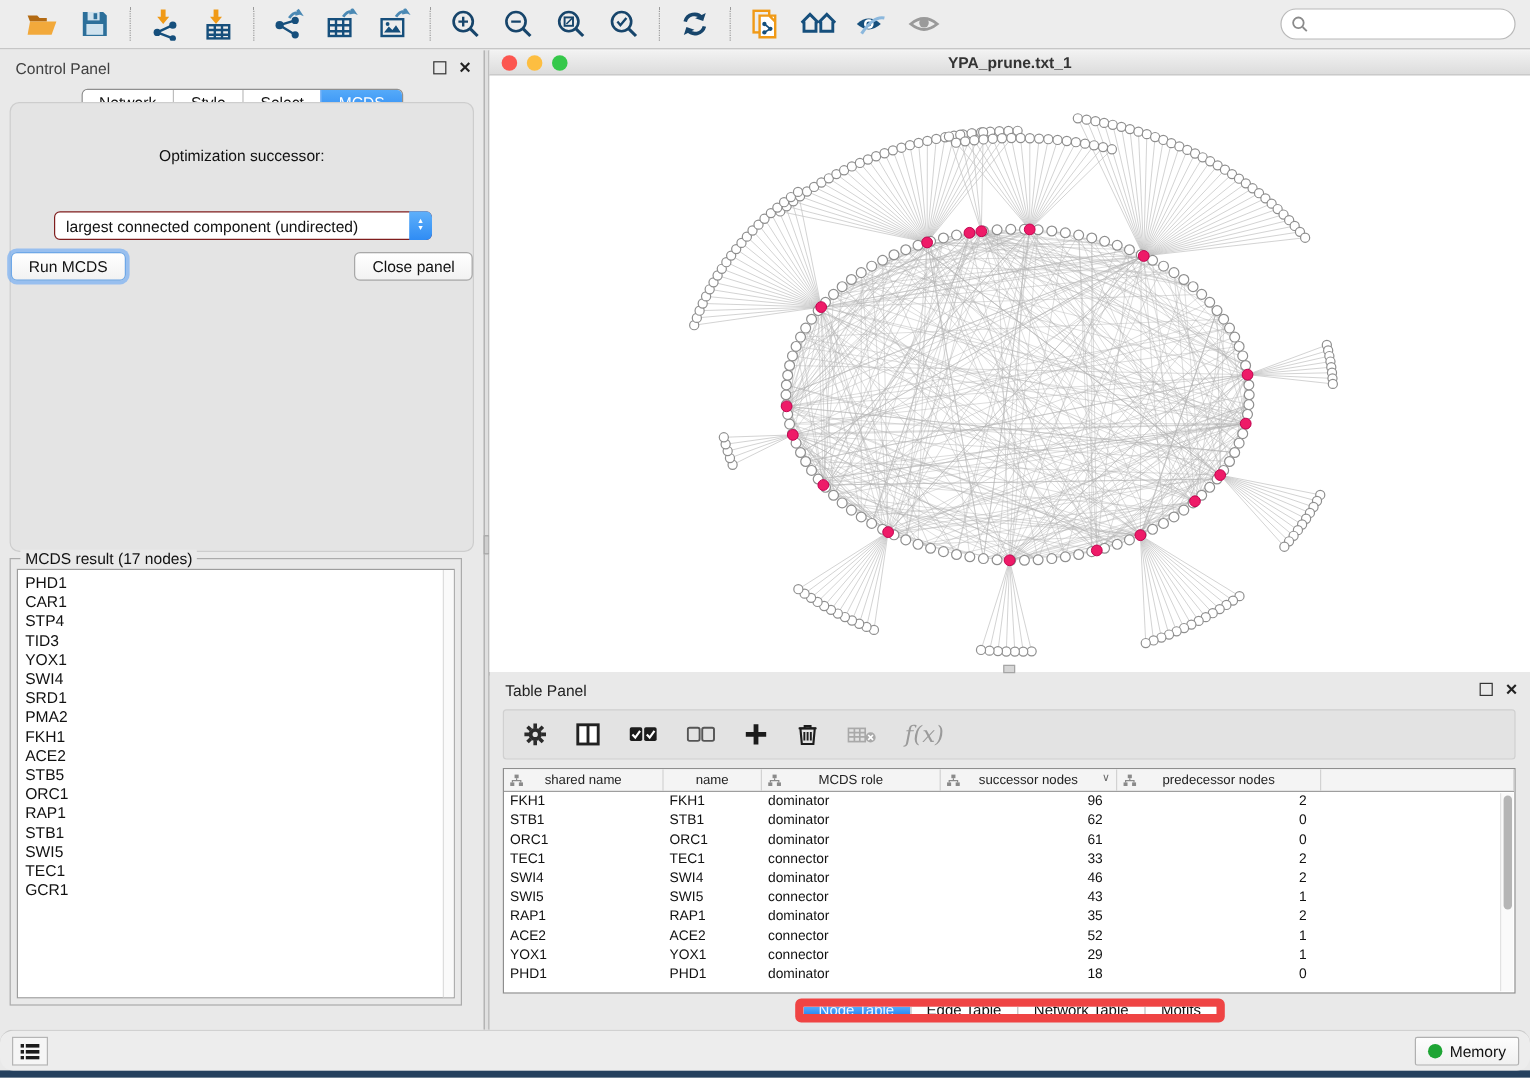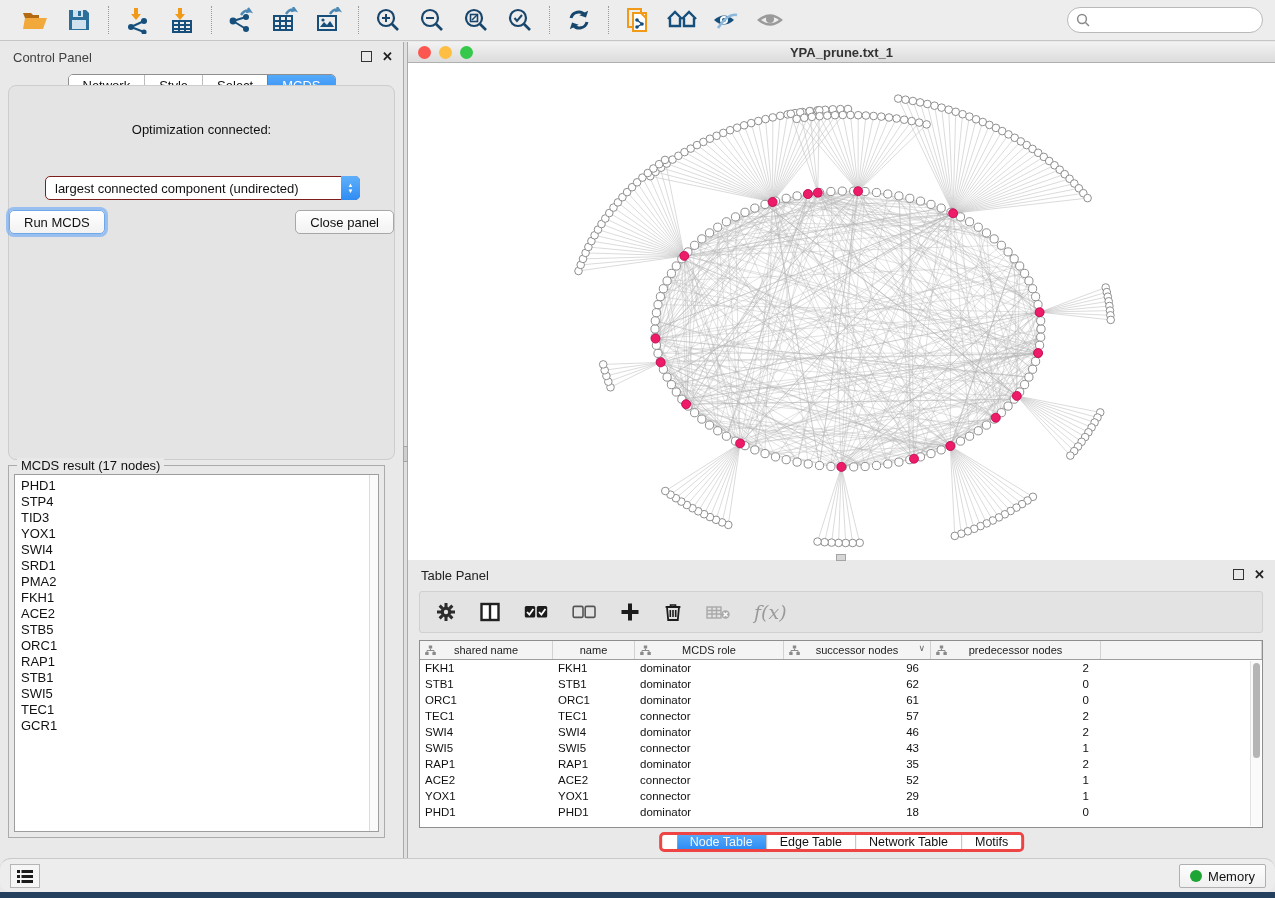--- a/index.html
+++ b/index.html
@@ -90,21 +90,21 @@
         border-right:1px solid #d2d2d2; overflow:hidden; }
   .th .attr-ic { position:absolute; left:5px; top:4px; }
   .th .sort { position:absolute; right:5px; top:2px; color:#666; font-size:9px; }
   .trow { display:flex; height:16px; align-items:center; }
   .td { font-size:11.5px; color:#111; padding:0 5px; overflow:hidden; white-space:nowrap; }
   .td.num { text-align:right; padding-right:12px; }
   .tbl-scroll { position:absolute; top:20px; right:1px; bottom:1px; width:11px; background:#fafafa; border-left:1px solid #e2e2e2; }
   .tbl-thumb { position:absolute; top:2px; left:1.5px; width:7px; height:95px; background:#b5b5b5; border-radius:4px; }
 
   .tp-tabs { position:absolute; bottom:6px; left:50%; transform:translateX(-50%); display:flex; height:20px;
-             border:3px solid #ef4444; border-radius:5px; overflow:hidden; background:#fff;padding-left:15px; }
+             border:7px solid #ef4444; border-radius:5px; overflow:hidden; background:#fff; }
   .tp-tab { padding:0 13px; font-size:12.5px; color:#111; display:flex; align-items:center; background:#fff;
             border-left:1px solid #bdbdbd; cursor:pointer; }
   .tp-tab:first-child { border-left:none; }
   .tp-tab.active { background:linear-gradient(#55aaf9,#2f8cf4); color:#eef6ff; border-left:none; }
 
   
   .statusbar { position:absolute; left:0; right:0; bottom:0; height:34px; background:#ededed; border-top:1px solid #c9c9c9;border-radius:11px; }
   .sb-list-btn { position:absolute; left:10px; top:5px; width:30px; height:24px; background:#f6f6f6;
                  border:1px solid #b5b5b5; display:flex; align-items:center; justify-content:center; cursor:pointer; }
   .mem-btn { position:absolute; right:9px; top:5px; height:24px; background:linear-gradient(#fdfdfd,#f0f0f0);
@@ -274,37 +274,38 @@
         <span class="close-x">✕</span>
       </div>
     </div>
     <div class="seg-tabs" id="cp-tabs">
         <div class="seg-tab">Network</div>
         <div class="seg-tab">Style</div>
         <div class="seg-tab">Select</div>
         <div class="seg-tab active">MCDS</div>
       </div>
     <div class="cp-body">
-      <div class="opt-label">Optimization connected:</div>
+      <div class="opt-label">Optimization successor:</div>
       <div class="dropdown">
         <span class="dd-text">largest connected component (undirected)</span>
         <span class="dd-stepper">
             <span>▲</span>
             <span>▼</span>
           </span>
       </div>
       <div class="btn-row">
         <button class="mac-btn focused">Run MCDS</button>
         <button class="mac-btn">Close panel</button>
       </div>
     </div>
     <div class="result-box">
       <div class="result-legend">MCDS result (17 nodes)</div>
       <div class="result-list" id="mcds-list">
           <div class="li">PHD1</div>
+          <div class="li">CAR1</div>
           <div class="li">STP4</div>
           <div class="li">TID3</div>
           <div class="li">YOX1</div>
           <div class="li">SWI4</div>
           <div class="li">SRD1</div>
           <div class="li">PMA2</div>
           <div class="li">FKH1</div>
           <div class="li">ACE2</div>
           <div class="li">STB5</div>
           <div class="li">ORC1</div>
@@ -1338,21 +1339,21 @@
             <div class="td" style="width: 133px;">ORC1</div>
             <div class="td" style="width: 82px;">ORC1</div>
             <div class="td" style="width: 149px;">dominator</div>
             <div class="td num" style="width: 147px;">61</div>
             <div class="td num" style="width: 170px;">0</div>
           </div>
           <div class="trow">
             <div class="td" style="width: 133px;">TEC1</div>
             <div class="td" style="width: 82px;">TEC1</div>
             <div class="td" style="width: 149px;">connector</div>
-            <div class="td num" style="width: 147px;">57</div>
+            <div class="td num" style="width: 147px;">33</div>
             <div class="td num" style="width: 170px;">2</div>
           </div>
           <div class="trow">
             <div class="td" style="width: 133px;">SWI4</div>
             <div class="td" style="width: 82px;">SWI4</div>
             <div class="td" style="width: 149px;">dominator</div>
             <div class="td num" style="width: 147px;">46</div>
             <div class="td num" style="width: 170px;">2</div>
           </div>
           <div class="trow">

